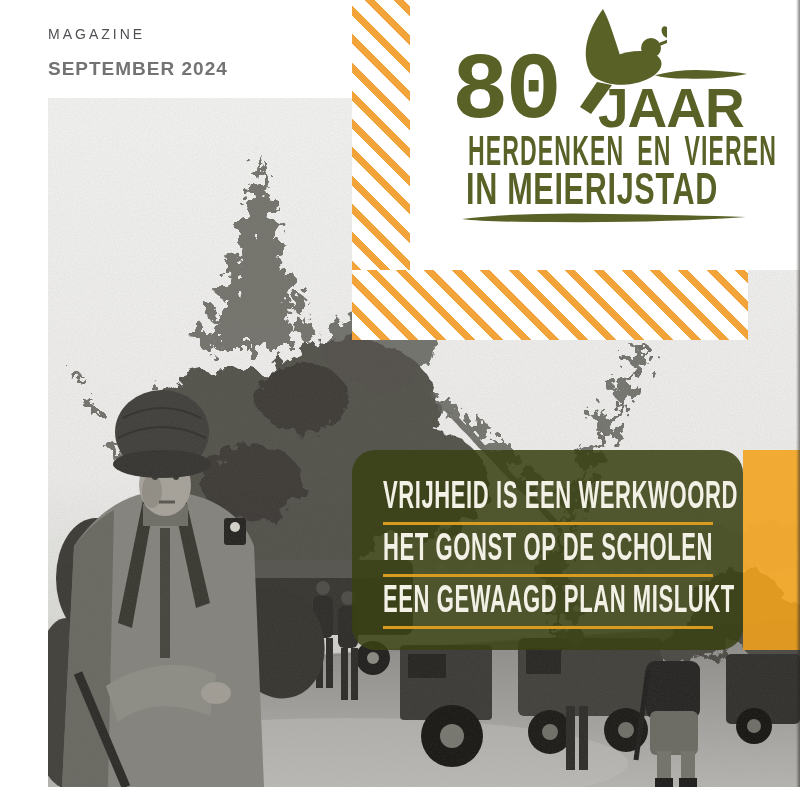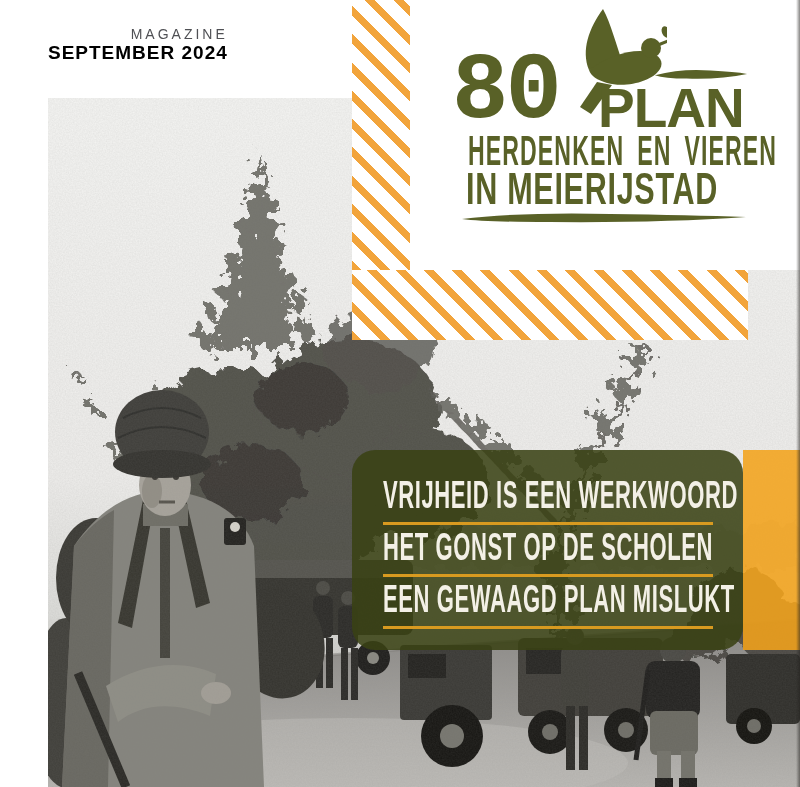--- a/index.html
+++ b/index.html
@@ -24,22 +24,22 @@
   .logo-jaar{position:absolute;left:188px;top:81px;font-size:55px;font-weight:700;letter-spacing:-1px;line-height:55px;}
   .logo-line2{position:absolute;left:58px;top:130px;font-size:42px;font-weight:700;line-height:42px;}
   .logo-line2 .cond{transform:scaleX(.55);letter-spacing:2px;word-spacing:10px;}
   .logo-line3{position:absolute;left:56px;top:166px;font-size:45px;font-weight:700;line-height:45px;}
   .logo-line3 .cond{transform:scaleX(.68);letter-spacing:1px;}
   .brush-under{left:50px;top:210px;width:288px;height:14px;}
   .cond{display:inline-block;transform-origin:left center;white-space:nowrap;}
 
   
   .header{position:absolute;left:48px;top:26px;}
-  .eyebrow{font-size:14px;letter-spacing:3px;color:#4f5054;font-weight:400;text-align:right;}
-  .issue{font-size:19px;letter-spacing:1px;color:#000000;font-weight:700;margin-top:0;}
+  .eyebrow{font-size:14px;letter-spacing:3px;color:#4f5054;font-weight:400;}
+  .issue{font-size:19px;letter-spacing:1px;color:#737373;font-weight:700;margin-top:16px;}
 
   
   .headline-box{position:absolute;left:352px;top:450px;width:391px;height:200px;
     background:rgba(58,66,20,0.87);box-sizing:border-box;padding:26px 0 0 31px;color:#F3F0E6;border-radius:23px;}
   .hl{margin:0;}
   .hl .cond{font-size:38px;line-height:38px;font-weight:700;transform:scaleX(.58);letter-spacing:1px;}
   .rule{width:330px;height:3px;background:#D89A20;margin:8px 0 3px 0;}
 
   .orange-band{position:absolute;left:743px;top:450px;width:57px;height:200px;background:rgba(242,163,27,0.88);}
 
@@ -240,21 +240,21 @@
       <path d="M91,39 L103,34" stroke="#596127" stroke-width="3" fill="none"></path>
       <ellipse cx="99" cy="26" rx="4" ry="6" transform="rotate(-25 99 26)"></ellipse>
       <ellipse cx="107" cy="32" rx="6" ry="3.5" transform="rotate(15 107 32)"></ellipse>
       <path d="M30,76 L45,79 L24,108 L13,101 Z"></path>
     </svg>
 
     <svg class="brush brush-right" viewBox="0 0 100 14" preserveAspectRatio="none" xmlns="http://www.w3.org/2000/svg">
       <path d="M2,8 Q30,2 60,4 Q85,5 98,7 Q70,12 35,11 Q12,11 2,8 Z" fill="#596127"></path>
     </svg>
 
-    <div class="logo-jaar">PLAN</div>
+    <div class="logo-jaar">JAAR</div>
 
     <div class="logo-line2">
       <span class="cond">HERDENKEN EN VIEREN</span>
     </div>
     <div class="logo-line3">
       <span class="cond">IN MEIERIJSTAD</span>
     </div>
 
     <svg class="brush brush-under" viewBox="0 0 288 14" preserveAspectRatio="none" xmlns="http://www.w3.org/2000/svg">
       <path d="M2,9 Q60,2 150,4 Q230,5 286,7 Q200,13 90,12 Q25,12 2,9 Z" fill="#596127"></path>

